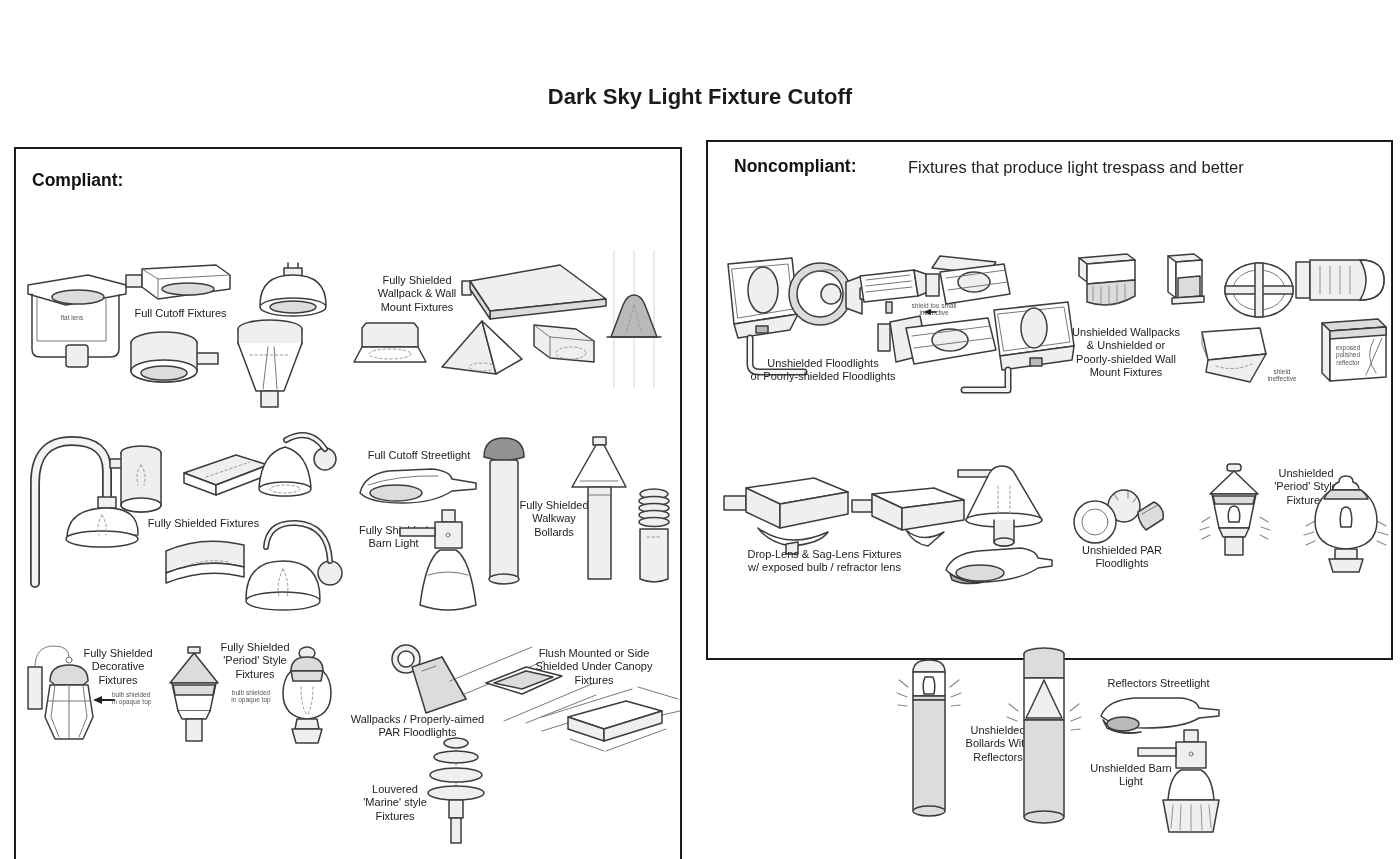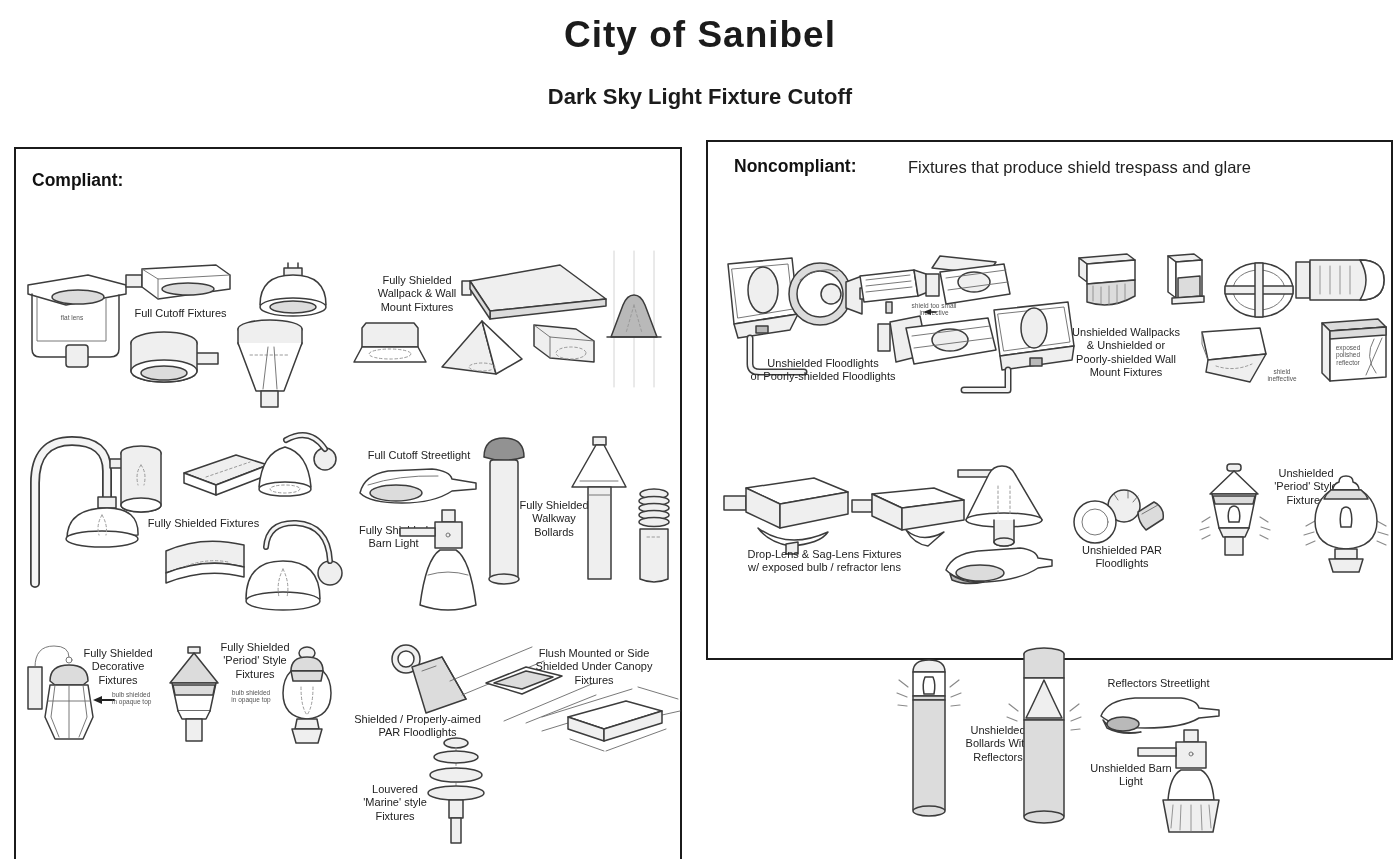--- a/index.html
+++ b/index.html
@@ -25,21 +25,20 @@
   .thin{stroke-width:0.9;stroke:#6a6a6a}
   .ds{stroke:#9a9a9a;stroke-width:1;stroke-dasharray:2.5 2.5}
   .gl{stroke:#8a8a8a;stroke-width:1.2}
   .ray{stroke-width:0.9;stroke:#8a8a8a}
 </style>
 </head>
 <body>
 
 <div class="stage">
 
-  <div class="title">City of Sanibel</div>
   <div class="subtitle">Dark Sky Light Fixture Cutoff</div>
 
   <section class="panel" id="pL">
     <div class="phead-b" style="left:16px;top:21px">Compliant:</div>
 
     <svg style="left:6px;top:120px" width="112" height="112" viewBox="0 0 112 112">
       <path class="w" d="M6 16 L66 6 L104 16 L104 25 L44 36 L6 25 Z"></path>
       <ellipse class="g2" cx="56" cy="28" rx="26" ry="7"></ellipse>
       <path d="M10 25 L10 80 Q10 88 18 88 L88 88 Q97 88 97 80 L97 26"></path>
       <path class="thin" d="M15 28 L15 72 L84 72 L84 30"></path>
@@ -256,21 +255,21 @@
       <path class="g1" d="M14 84 L44 84 L40 98 L18 98 Z"></path>
     </svg>
 
     <svg style="left:362px;top:492px" width="92" height="76" viewBox="0 0 92 76">
       <circle class="g1" cx="28" cy="18" r="14"></circle>
       <circle class="w" cx="28" cy="18" r="8"></circle>
       <path class="g2" d="M34 26 L64 16 L88 58 L48 72 Z"></path>
       <path class="thin" d="M44 30 L58 25"></path>
       <path d="M64 16 L88 58"></path>
     </svg>
-    <div class="lbl" style="left:334px;top:564px;width:135px">Shielded / Properly-aimed
+    <div class="lbl" style="left:334px;top:564px;width:135px">Wallpacks / Properly-aimed
 PAR Floodlights</div>
 
     <svg style="left:432px;top:494px" width="150" height="82" viewBox="0 0 150 82">
       <path class="thin" d="M2 38 L84 4 M14 52 L96 18 M56 78 L146 40 M78 80 L148 52"></path>
       <path class="w" d="M38 40 L78 24 L114 33 L74 51 Z"></path>
       <path class="g2" d="M46 40 L78 28 L105 34 L74 46 Z"></path>
     </svg>
     <div class="lbl" style="left:508px;top:498px;width:140px">Flush Mounted or Side
 Shielded Under Canopy
 Fixtures</div>
@@ -292,21 +291,21 @@
       <rect class="g1" x="31" y="65" width="14" height="18"></rect>
       <path class="g1" d="M33 83 L43 83 L43 108 L33 108 Z"></path>
     </svg>
     <div class="lbl" style="left:340px;top:634px;width:78px">Louvered
 'Marine' style
 Fixtures</div>
   </section>
 
   <section class="panel" id="pR">
     <div class="phead-b" style="left:26px;top:14px">Noncompliant:</div>
-    <div class="phead-t" style="left:200px;top:12px">Fixtures that produce shield trespass and glare</div>
+    <div class="phead-t" style="left:200px;top:12px">Fixtures that produce light trespass and better</div>
 
     <svg style="left:10px;top:112px" width="92" height="142" viewBox="0 0 92 142">
       <path class="w" d="M10 10 L74 4 L80 60 L16 70 Z"></path>
       <path class="thin" d="M14 15 L70 10 L75 55 L20 64 Z"></path>
       <ellipse class="g1" cx="45" cy="36" rx="15" ry="23"></ellipse>
       <path class="g1" d="M16 70 L20 84 L72 76 L80 60 Z"></path>
       <rect class="g3" x="38" y="72" width="12" height="7"></rect>
       <path d="M32 84 L32 110 Q32 118 42 118 L86 118" style="stroke:#3c3c3c;stroke-width:7"></path>
       <path d="M32 84 L32 110 Q32 118 42 118 L86 118" style="stroke:#f4f4f4;stroke-width:4"></path>
     </svg>

